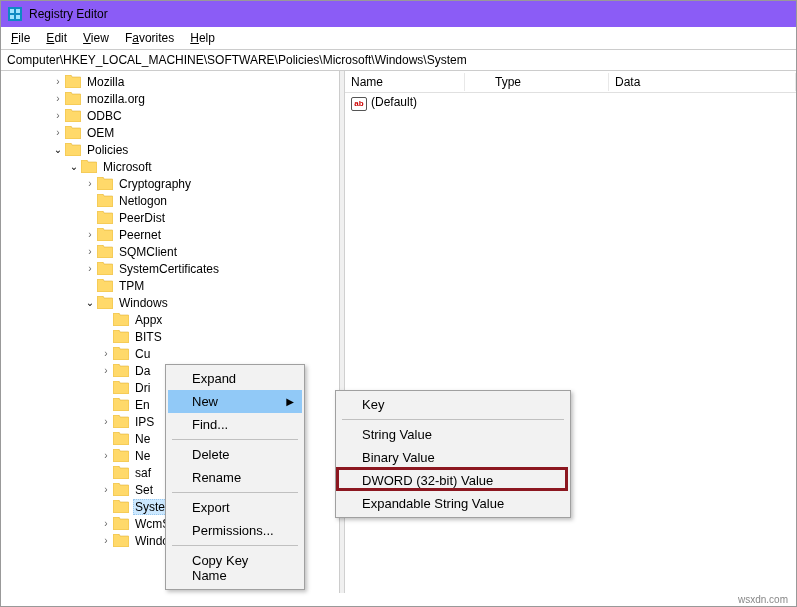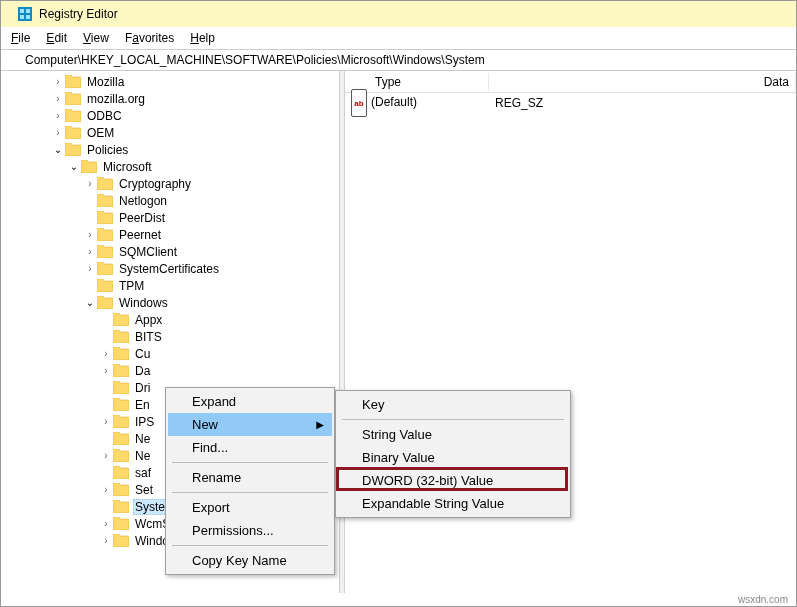--- a/index.html
+++ b/index.html
@@ -12,41 +12,41 @@
   width: 797px;
   height: 607px;
   overflow: hidden;
   border: 1px solid #999;
   position: relative;
 }
 .title-bar {
   display: flex;
   align-items: center;
   height: 26px;
-  padding: 0 16px;
-  background: #fef9c3;
+  padding: 0 6px;
+  background: #8b5cf6;
 }
 .title-bar .icon {
   width: 16px; height: 16px; margin-right: 6px;
   display: inline-block;
 }
 .title-bar .title { font-size: 12px; }
 .menu-bar {
   display: flex;
   gap: 4px;
   padding: 2px 4px;
   border-bottom: 1px solid #ccc;
 }
 .menu-item {
   padding: 2px 6px;
   cursor: default;
 }
 .menu-item .u { text-decoration: underline; }
 .address-bar {
-  padding: 3px 24px;
+  padding: 3px 6px;
   border-bottom: 1px solid #ccc;
   font-size: 12px;
 }
 .content {
   display: flex;
   height: calc(100% - 26px - 22px - 22px - 13px);
 }
 .tree-pane {
   width: 339px;
   border-right: 1px solid #ccc;
@@ -70,30 +70,30 @@
   background: #fff;
   height: 22px;
   align-items: center;
 }
 .list-header .col {
   padding: 2px 6px;
   border-right: 1px solid #e8e8e8;
 }
 .col-name { width: 120px; }
 .col-type { width: 120px; margin-left: 24px; }
-.col-data { flex: 1; text-align: right; }
+.col-data { flex: 1; }
 .list-row {
   display: flex;
   align-items: center;
   height: 20px;
 }
 .list-row .cell { padding: 2px 6px; }
 .ab-icon {
   display: inline-flex;
-  width: 16px; height: 28px;
+  width: 16px; height: 14px;
   border: 1px solid #555;
   background: #fff;
   font-size: 8px;
   color: #c00;
   font-weight: bold;
   align-items: center;
   justify-content: center;
   margin-right: 4px;
   border-radius: 2px;
 }
@@ -457,43 +457,46 @@
               <use href="#fld"></use>
             </svg>
           </span>
           <span class="tree-label">WindowsUpdate</span>
         </div>
     </div>
   </div>
   <div class="splitter"></div>
   <div class="list-pane">
     <div class="list-header">
+      <div class="col col-name">Name</div>
       <div class="col col-type">Type</div>
       <div class="col col-data">Data</div>
     </div>
     <div class="list-row">
       <div class="cell col-name"><span class="ab-icon">ab</span><span>(Default)</span></div>
-      <div class="cell col-type">REG_SZ</div>
     </div>
   </div>
 </div>
 
-<div class="ctx-menu" style="left:164px; top:386px; width:170px">
+<div class="ctx-menu" style="left:164px; top:363px; width:140px">
   <div class="ctx-item">
       <span>Expand</span>
     </div>
   <div class="ctx-item hover">
       <span>New</span>
       <span class="arrow">▶</span>
     </div>
   <div class="ctx-item">
       <span>Find...</span>
     </div>
   <div class="ctx-sep"></div>
   <div class="ctx-item">
+      <span>Delete</span>
+    </div>
+  <div class="ctx-item">
       <span>Rename</span>
     </div>
   <div class="ctx-sep"></div>
   <div class="ctx-item">
       <span>Export</span>
     </div>
   <div class="ctx-item">
       <span>Permissions...</span>
     </div>
   <div class="ctx-sep"></div>

